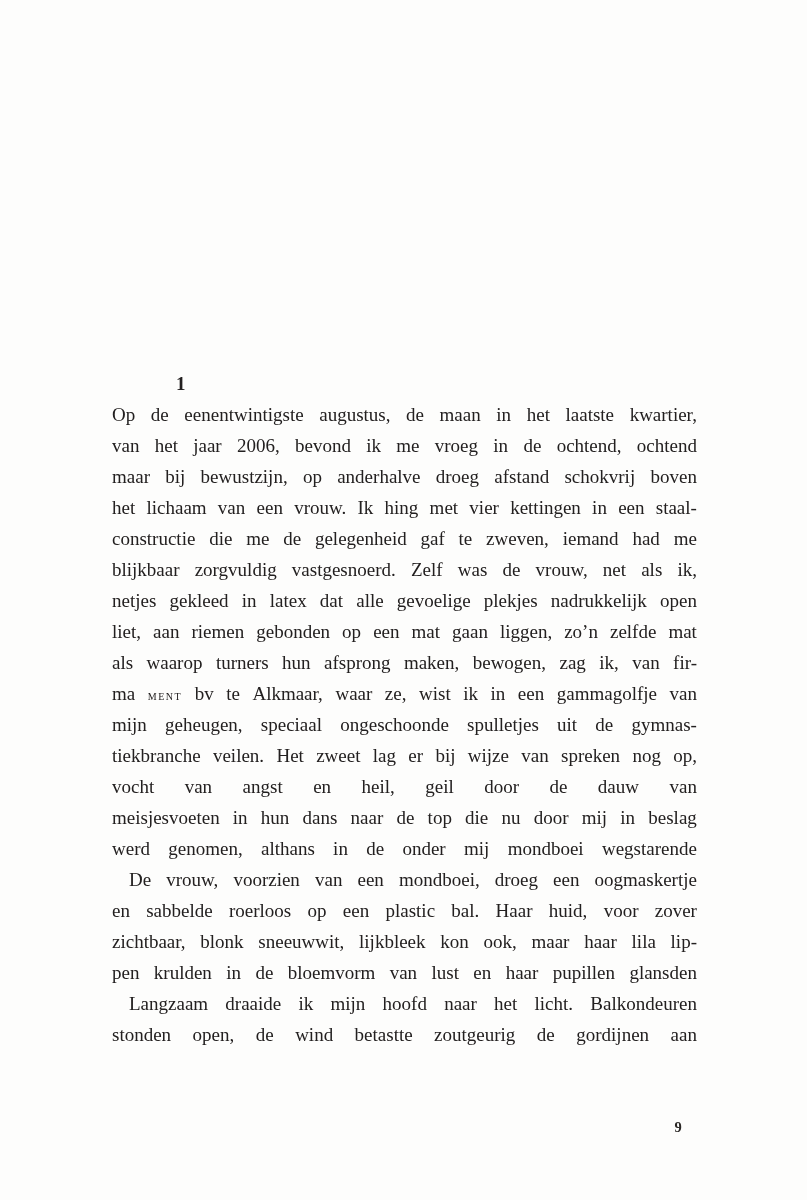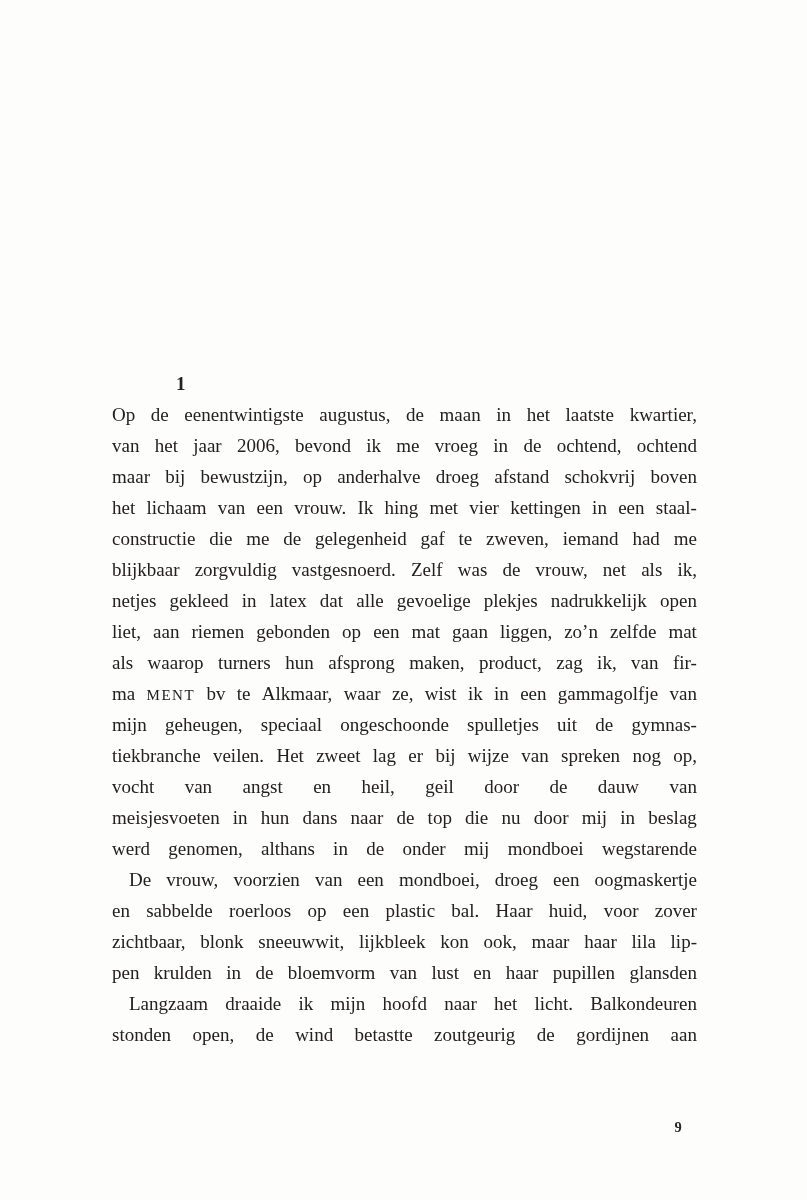--- a/index.html
+++ b/index.html
@@ -42,21 +42,21 @@
     align-items: baseline;
   }
   .jline .w {
     flex: 0 0 auto;
     white-space: pre;
   }
   .indent {
     padding-left: 17px;
   }
   .sc {
-    font-size: 15px;
+    font-size: 10px;
     letter-spacing: 1.5px;
   }
   .page-number {
     position: absolute;
     left: 668px;
     top: 1119px;
     width: 20px;
     text-align: center;
     font-size: 14.5px;
     font-weight: bold;
@@ -173,21 +173,21 @@
           <span class="w">zelfde</span>
           <span class="w">mat</span>
         </div>
         <div class="line jline">
           <span class="w">als</span>
           <span class="w">waarop</span>
           <span class="w">turners</span>
           <span class="w">hun</span>
           <span class="w">afsprong</span>
           <span class="w">maken,</span>
-          <span class="w">product,</span>
+          <span class="w">bewogen,</span>
           <span class="w">zag</span>
           <span class="w">ik,</span>
           <span class="w">van</span>
           <span class="w">fir-</span>
         </div>
         <div class="line jline">
           <span class="w">ma</span>
           <span class="w sc">MENT</span>
           <span class="w">bv</span>
           <span class="w">te</span>

